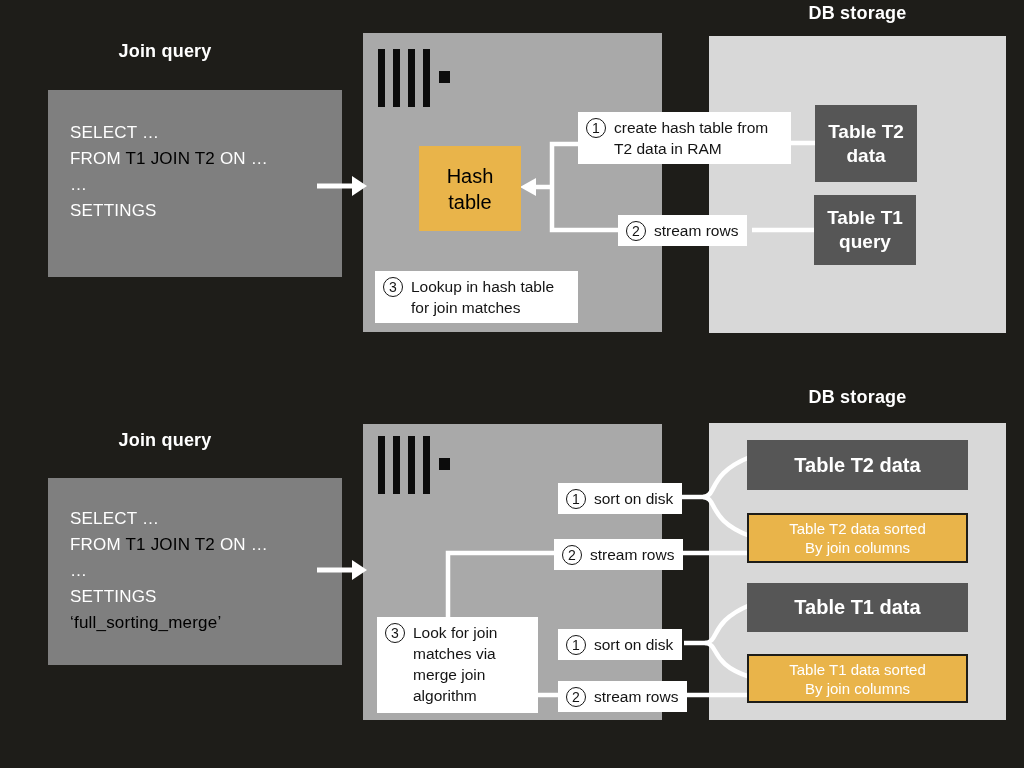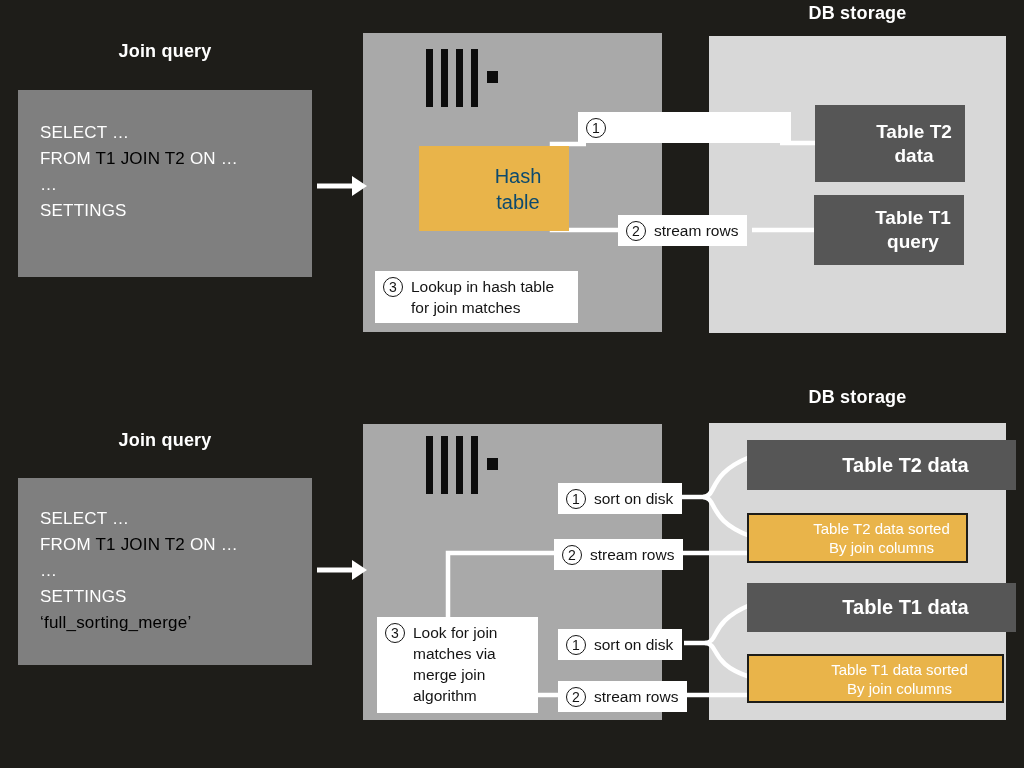--- a/index.html
+++ b/index.html
@@ -11,34 +11,34 @@
   }
   
   .sec-title{
     position:absolute;color:#ffffff;font-size:18px;font-weight:600;
     text-align:center;letter-spacing:.2px;
   }
   
   .qbox{
     position:absolute;background:#7f7f7f;color:#ffffff;
     font-size:17px;line-height:26px;letter-spacing:.2px;
-    padding:30px 0 0 22px;box-sizing:border-box;
+    padding:30px 0 0 22px;box-sizing:border-box;margin-left:30px;
   }
   .code-line{white-space:nowrap;}
   .orange-text{color:#000000;}
   
   .server-box{position:absolute;background:#a9a9a9;}
   .db-box{position:absolute;background:#d8d8d8;}
   
   .chicon{position:absolute;display:flex;gap:8px;align-items:flex-start;}
   .chicon .bar{width:7px;height:58px;background:#0c0c0c;}
   .chicon .dot{width:11px;height:12px;background:#0c0c0c;margin-top:22px;margin-left:1px;}
   
   .hash-box{
-    position:absolute;background:#e9b44a;color:#0c4a6e;
+    position:absolute;background:#e9b44a;color:#000000;
     display:flex;align-items:center;justify-content:center;text-align:center;
     font-size:20px;line-height:26px;font-weight:500;white-space:pre-line;
   }
   .tbox{
     position:absolute;background:#565656;color:#ffffff;font-weight:bold;
     display:flex;align-items:center;justify-content:center;text-align:center;
     white-space:pre-line;
   }
   .tbox.small{font-size:19px;line-height:24px;}
   .tbox.wide{font-size:20px;}
@@ -57,21 +57,21 @@
   }
   .note .circ{
     flex:0 0 auto;width:20px;height:20px;border:1.7px solid #141414;border-radius:50%;
     display:flex;align-items:center;justify-content:center;
     font-size:14px;line-height:1;margin-top:1px;box-sizing:border-box;
   }
   .note .ntext{white-space:pre-line;}
   .note.nowrap .ntext{white-space:nowrap;}
   
   .lines{position:absolute;left:0;top:0;z-index:2;}
-  .z3{z-index:3;padding-left:48px;}
+  .z3{z-index:3;}
 </style>
 </head>
 <body>
 
 <div class="stage">
 
   <div class="sec-title" style="left:18px;top:41px;width:294px;">Join query</div>
 
   <div class="sec-title" style="left:709px;top:3px;width:297px;">DB storage</div>
 
@@ -125,20 +125,22 @@
   <div class="hash-box z3" style="left:419px;top:146px;width:102px;height:85px;">Hash
 table</div>
 
   <div class="tbox small z3" style="left:815px;top:105px;width:102px;height:77px;">Table T2
 data</div>
   <div class="tbox small z3" style="left:814px;top:195px;width:102px;height:70px;">Table T1
 query</div>
 
   <div class="note" style="left:578px;top:112px;width:213px;">
     <span class="circ">1</span>
+    <span class="ntext">create hash table from
+T2 data in RAM</span>
   </div>
   <div class="note nowrap" style="left:618px;top:215px;">
     <span class="circ">2</span>
     <span class="ntext">stream rows</span>
   </div>
   <div class="note" style="left:375px;top:271px;width:203px;">
     <span class="circ">3</span>
     <span class="ntext">Lookup in hash table
 for join matches</span>
   </div>
@@ -164,21 +166,21 @@
     <span class="bar"></span>
     <span class="bar"></span>
     <span class="bar"></span>
     <span class="dot"></span>
   </div>
 
   <div class="tbox wide z3" style="left:747px;top:440px;width:221px;height:50px;">Table T2 data</div>
   <div class="obox z3" style="left:747px;top:513px;width:221px;height:50px;">Table T2 data sorted
 By join columns</div>
   <div class="tbox wide z3" style="left:747px;top:583px;width:221px;height:49px;">Table T1 data</div>
-  <div class="obox z3" style="left:747px;top:654px;width:257px;height:49px;">Table T1 data sorted
+  <div class="obox z3" style="left:747px;top:654px;width:221px;height:49px;">Table T1 data sorted
 By join columns</div>
 
   <div class="note nowrap" style="left:558px;top:483px;">
     <span class="circ">1</span>
     <span class="ntext">sort on disk</span>
   </div>
   <div class="note nowrap" style="left:554px;top:539px;">
     <span class="circ">2</span>
     <span class="ntext">stream rows</span>
   </div>

